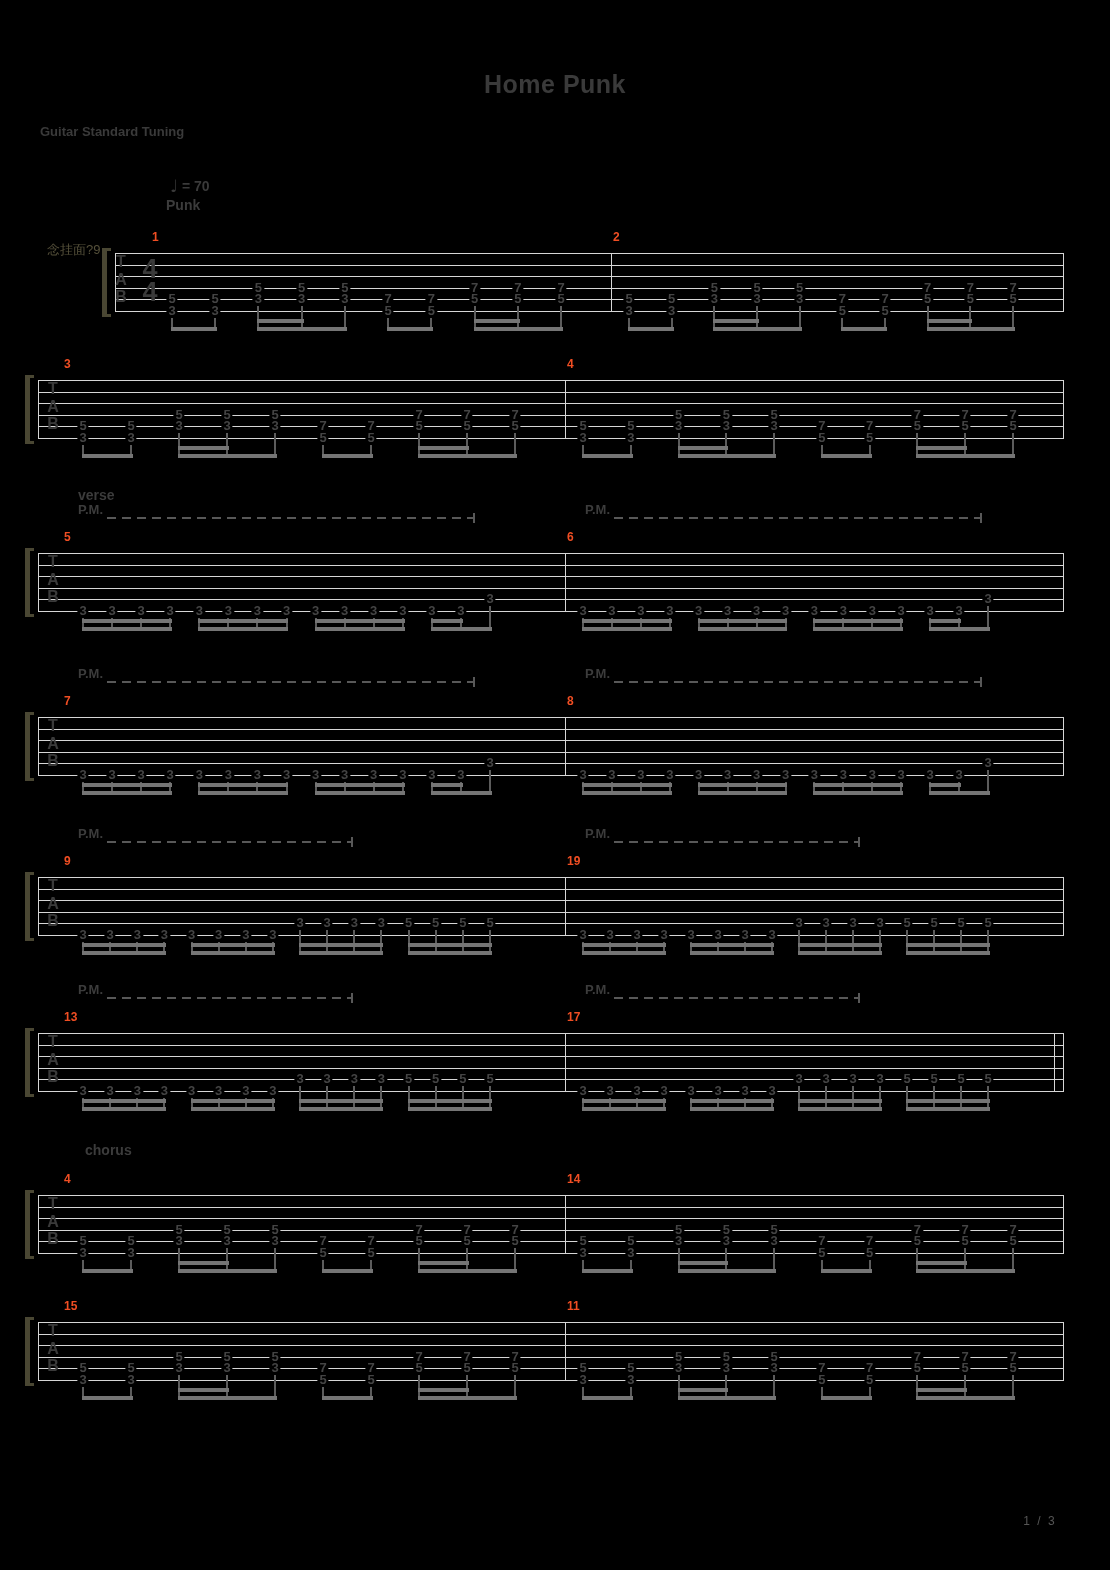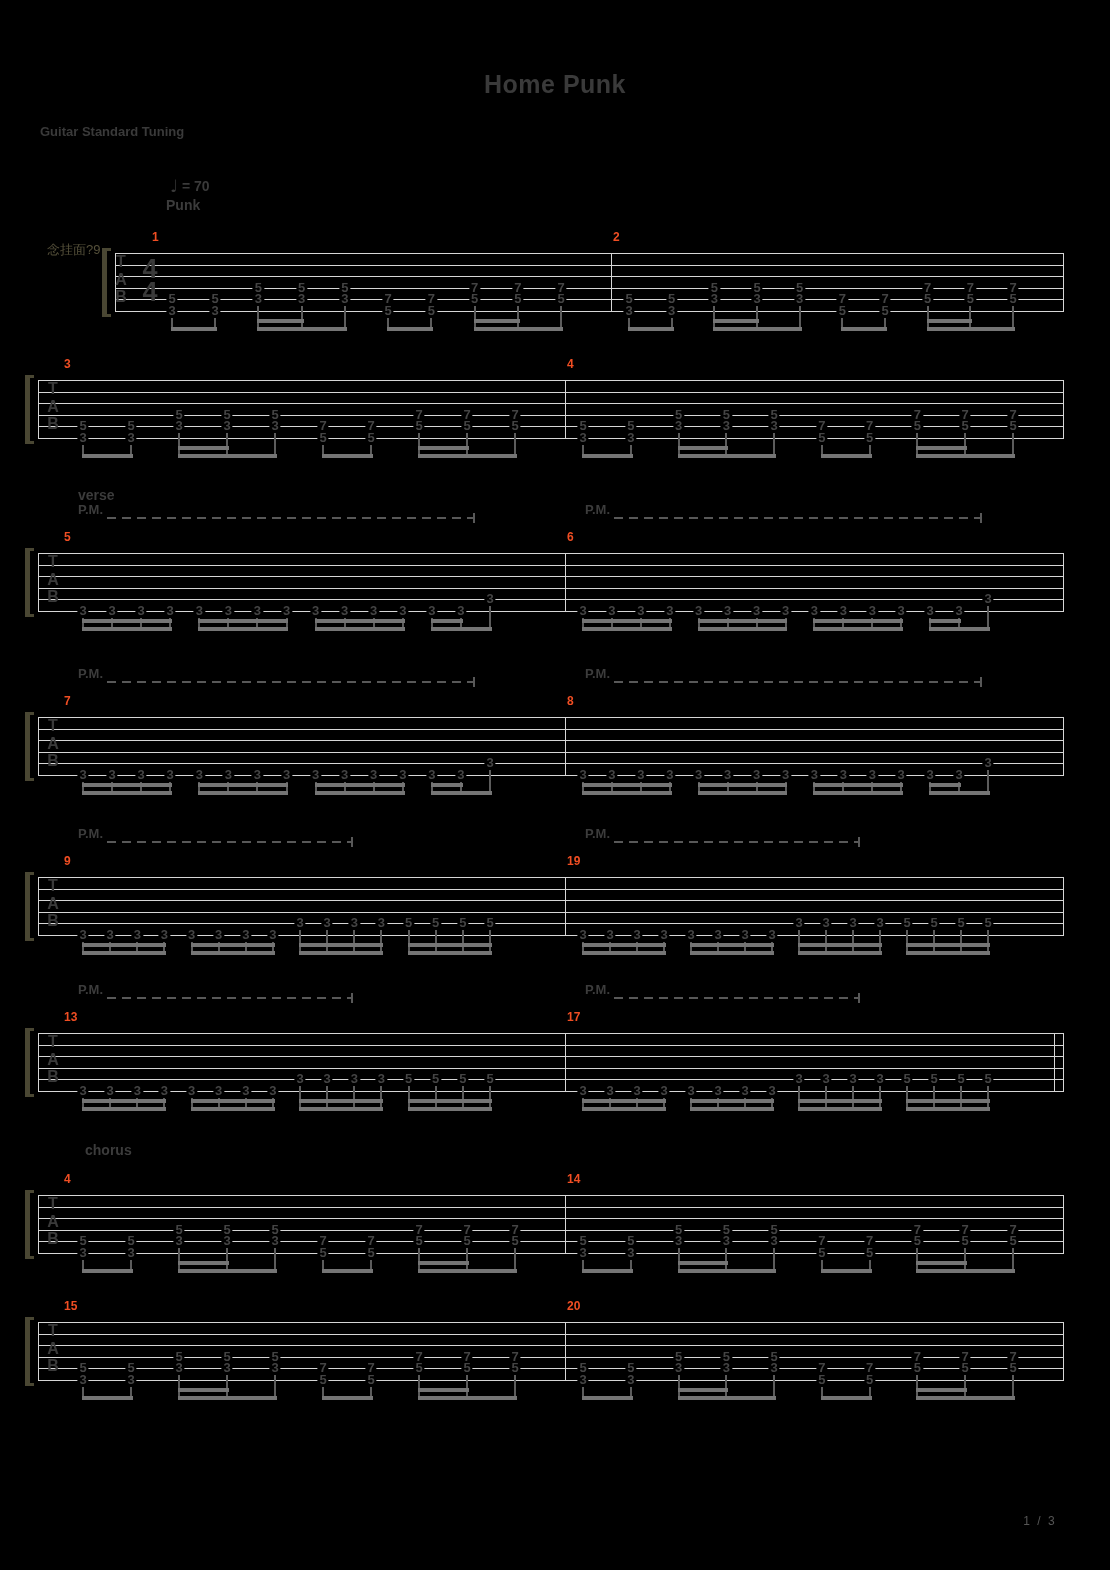--- a/index.html
+++ b/index.html
@@ -757,21 +757,21 @@
     <div class="note" style="left: 419px; top: 1368.4px;">5</div>
     <div class="stem" style="left: 418px; top: 1375.4px; height: 24.6px;"></div>
     <div class="note" style="left: 467px; top: 1356.8px;">7</div>
     <div class="note" style="left: 467px; top: 1368.4px;">5</div>
     <div class="stem" style="left: 466px; top: 1375.4px; height: 24.6px;"></div>
     <div class="note" style="left: 515px; top: 1356.8px;">7</div>
     <div class="note" style="left: 515px; top: 1368.4px;">5</div>
     <div class="stem" style="left: 514px; top: 1375.4px; height: 24.6px;"></div>
     <div class="beam" style="left: 418px; top: 1396px; width: 99px;"></div>
     <div class="beam" style="left: 418px; top: 1388px; width: 51px;"></div>
-    <div class="mnum" style="left: 567px; top: 1299px;">20</div>
+    <div class="mnum" style="left: 567px; top: 1299px;">11</div>
     <div class="note" style="left: 583px; top: 1368.4px;">5</div>
     <div class="note" style="left: 583px; top: 1380px;">3</div>
     <div class="stem" style="left: 582px; top: 1387px; height: 13px;"></div>
     <div class="note" style="left: 630.778px; top: 1368.4px;">5</div>
     <div class="note" style="left: 630.778px; top: 1380px;">3</div>
     <div class="stem" style="left: 629.778px; top: 1387px; height: 13px;"></div>
     <div class="beam" style="left: 582px; top: 1396px; width: 50.7778px;"></div>
     <div class="note" style="left: 678.556px; top: 1356.8px;">5</div>
     <div class="note" style="left: 678.556px; top: 1368.4px;">3</div>
     <div class="stem" style="left: 677.556px; top: 1375.4px; height: 24.6px;"></div>

